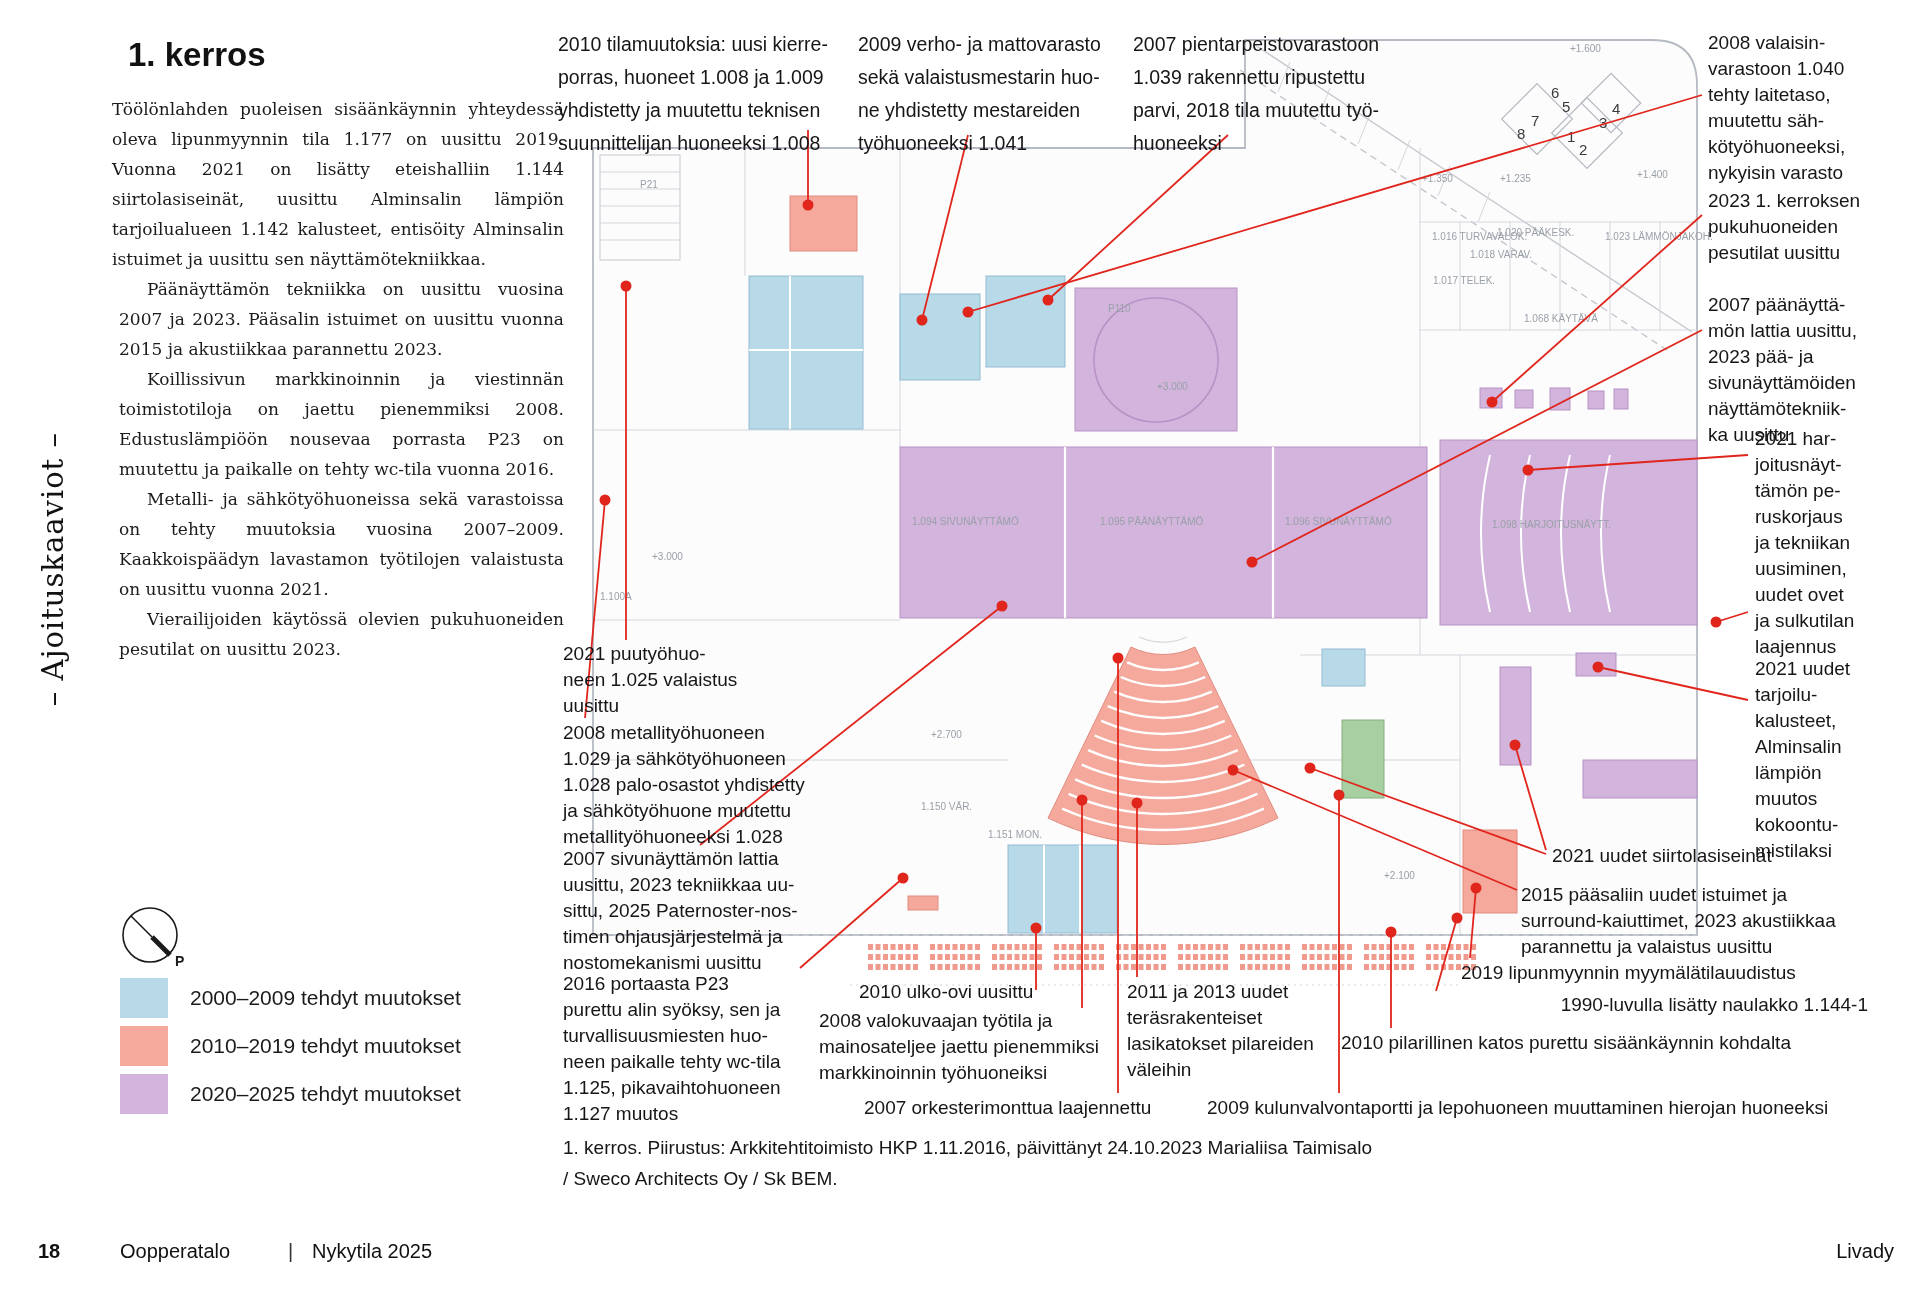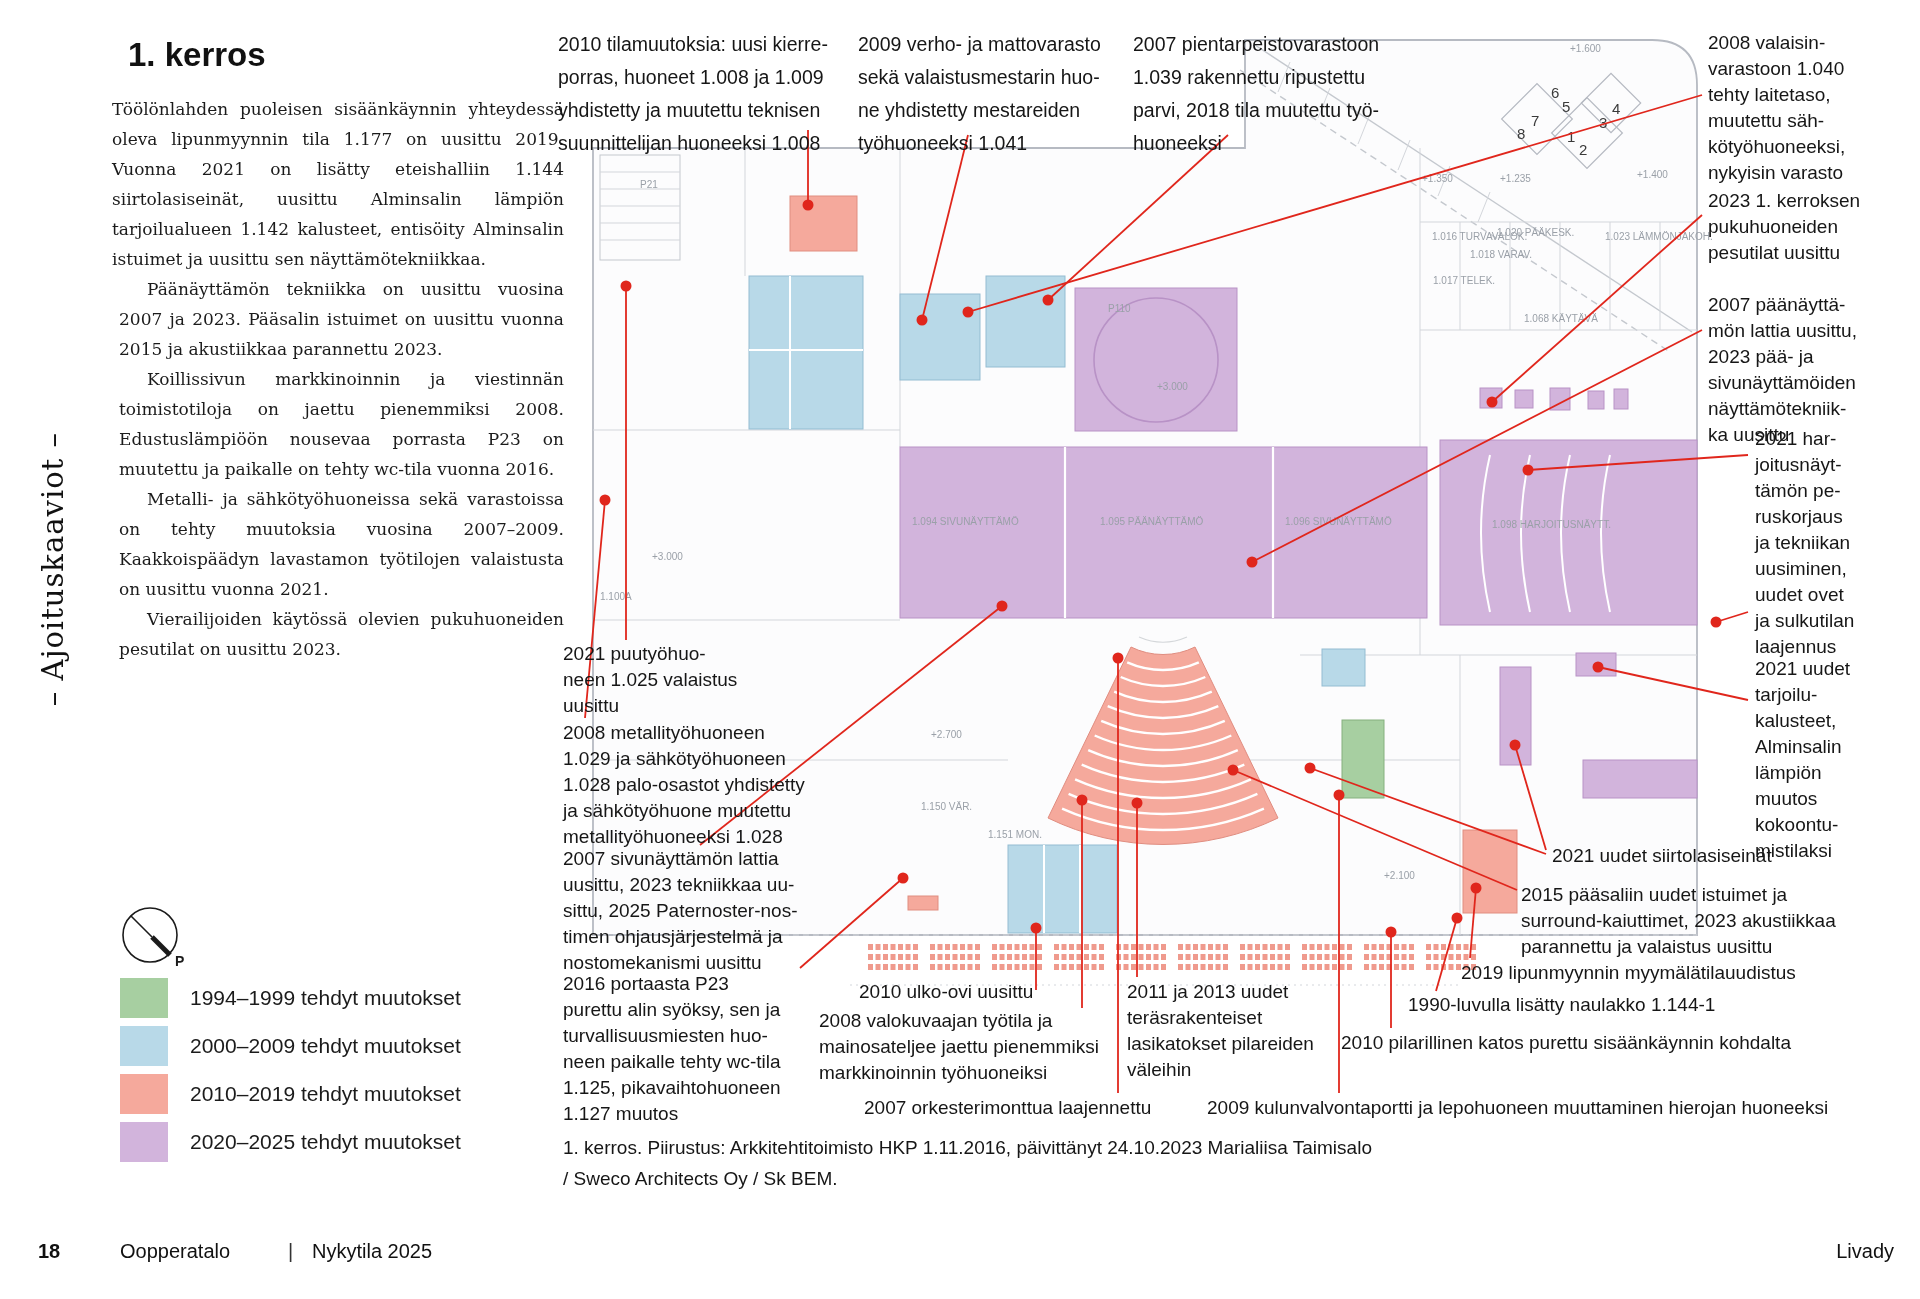--- a/index.html
+++ b/index.html
@@ -468,24 +468,20 @@
         <p>Töölönlahden puoleisen sisäänkäynnin yhteydessä oleva lipunmyynnin tila 1.177 on uusittu 2019. Vuonna 2021 on lisätty eteishalliin 1.144 siirtolasiseinät, uusittu Alminsalin lämpiön tarjoilualueen 1.142 kalusteet, entisöity Alminsalin istuimet ja uusittu sen näyttämötekniikkaa.</p>
         <p>Päänäyttämön tekniikka on uusittu vuosina 2007 ja 2023. Pääsalin istuimet on uusittu vuonna 2015 ja akustiikkaa parannettu 2023.</p>
         <p>Koillissivun markkinoinnin ja viestinnän toimistotiloja on jaettu pienemmiksi 2008. Edustuslämpiöön nousevaa porrasta P23 on muutettu ja paikalle on tehty wc-tila vuonna 2016.</p>
         <p>Metalli- ja sähkötyöhuoneissa sekä varastoissa on tehty muutoksia vuosina 2007–2009. Kaakkoispäädyn lavastamon työtilojen valaistusta on uusittu vuonna 2021.</p>
         <p>Vierailijoiden käytössä olevien pukuhuoneiden pesutilat on uusittu 2023.</p>
       </div>
   </div>
 
   <div id="legend">
       <div class="legend-row">
-        <div class="legend-swatch" style="background: rgb(167, 207, 161);"></div>
-        <div class="legend-label">1994–1999 tehdyt muutokset</div>
-      </div>
-      <div class="legend-row">
         <div class="legend-swatch" style="background: rgb(184, 217, 232);"></div>
         <div class="legend-label">2000–2009 tehdyt muutokset</div>
       </div>
       <div class="legend-row">
         <div class="legend-swatch" style="background: rgb(245, 169, 156);"></div>
         <div class="legend-label">2010–2019 tehdyt muutokset</div>
       </div>
       <div class="legend-row">
         <div class="legend-swatch" style="background: rgb(210, 180, 220);"></div>
         <div class="legend-label">2020–2025 tehdyt muutokset</div>
@@ -535,21 +531,21 @@
 Alminsalin
 lämpiön
 muutos
 kokoontu-
 mistilaksi</div>
       <div class="ann" style="left: 1552px; top: 843px; width: 360px;">2021 uudet siirtolasiseinät</div>
       <div class="ann" style="left: 1521px; top: 882px; width: 390px;">2015 pääsaliin uudet istuimet ja
 surround-kaiuttimet, 2023 akustiikkaa
 parannettu ja valaistus uusittu</div>
       <div class="ann" style="left: 1461px; top: 960px; width: 460px;">2019 lipunmyynnin myymälätilauudistus</div>
-      <div class="ann" style="left: 1408px; top: 992px; width: 460px;">1990-luvulla lisätty naulakko 1.144-1</div>
+      <div class="ann" style="left: 1408px; top: 992px; width: 460px; text-align: right;">1990-luvulla lisätty naulakko 1.144-1</div>
       <div class="ann" style="left: 1341px; top: 1030px; width: 570px;">2010 pilarillinen katos purettu sisäänkäynnin kohdalta</div>
       <div class="ann" style="left: 563px; top: 641px; width: 265px;">2021 puutyöhuo-
 neen 1.025 valaistus
 uusittu</div>
       <div class="ann" style="left: 563px; top: 720px; width: 300px;">2008 metallityöhuoneen
 1.029 ja sähkötyöhuoneen
 1.028 palo-osastot yhdistetty
 ja sähkötyöhuone muutettu
 metallityöhuoneeksi 1.028</div>
       <div class="ann" style="left: 563px; top: 846px; width: 300px;">2007 sivunäyttämön lattia

